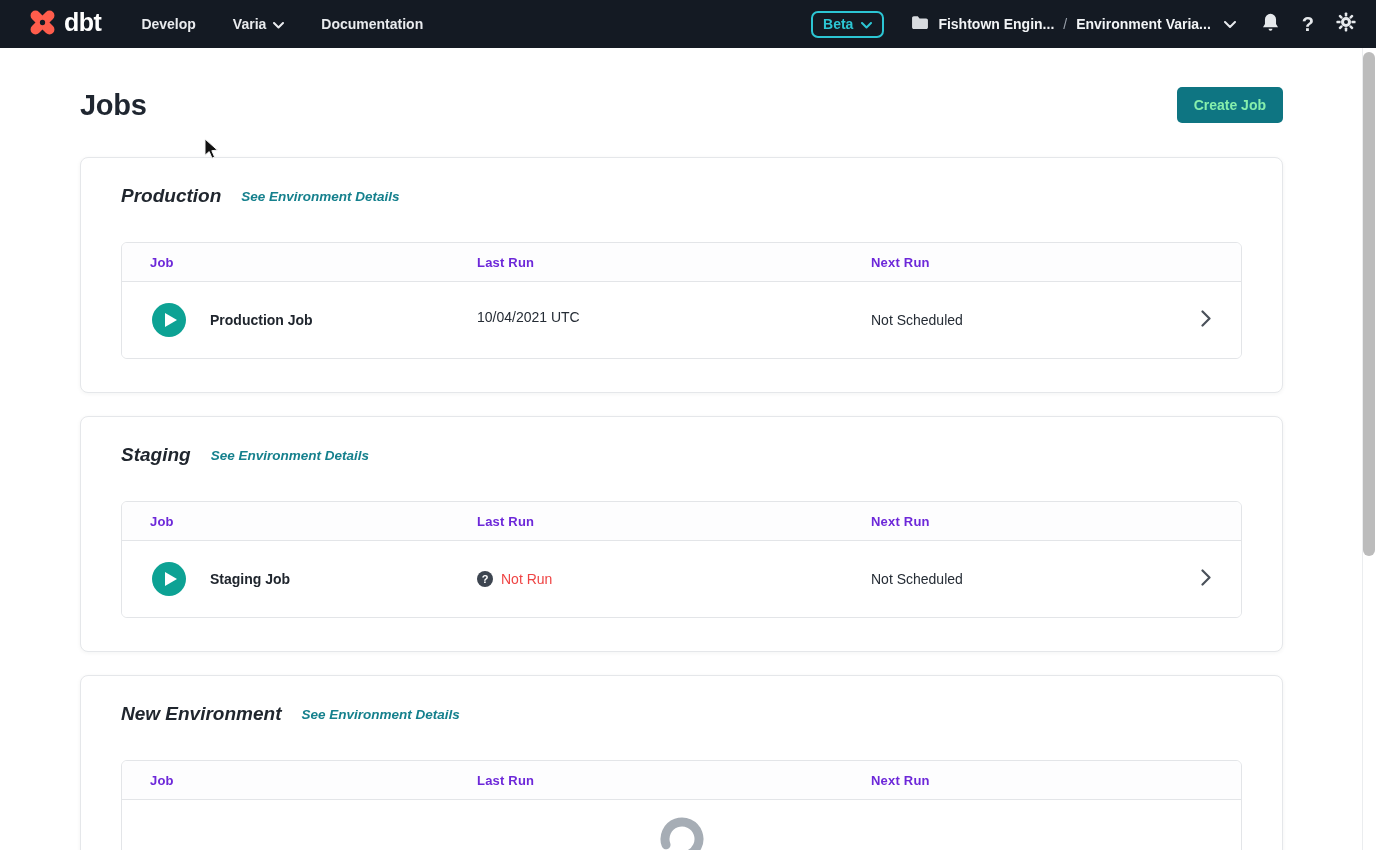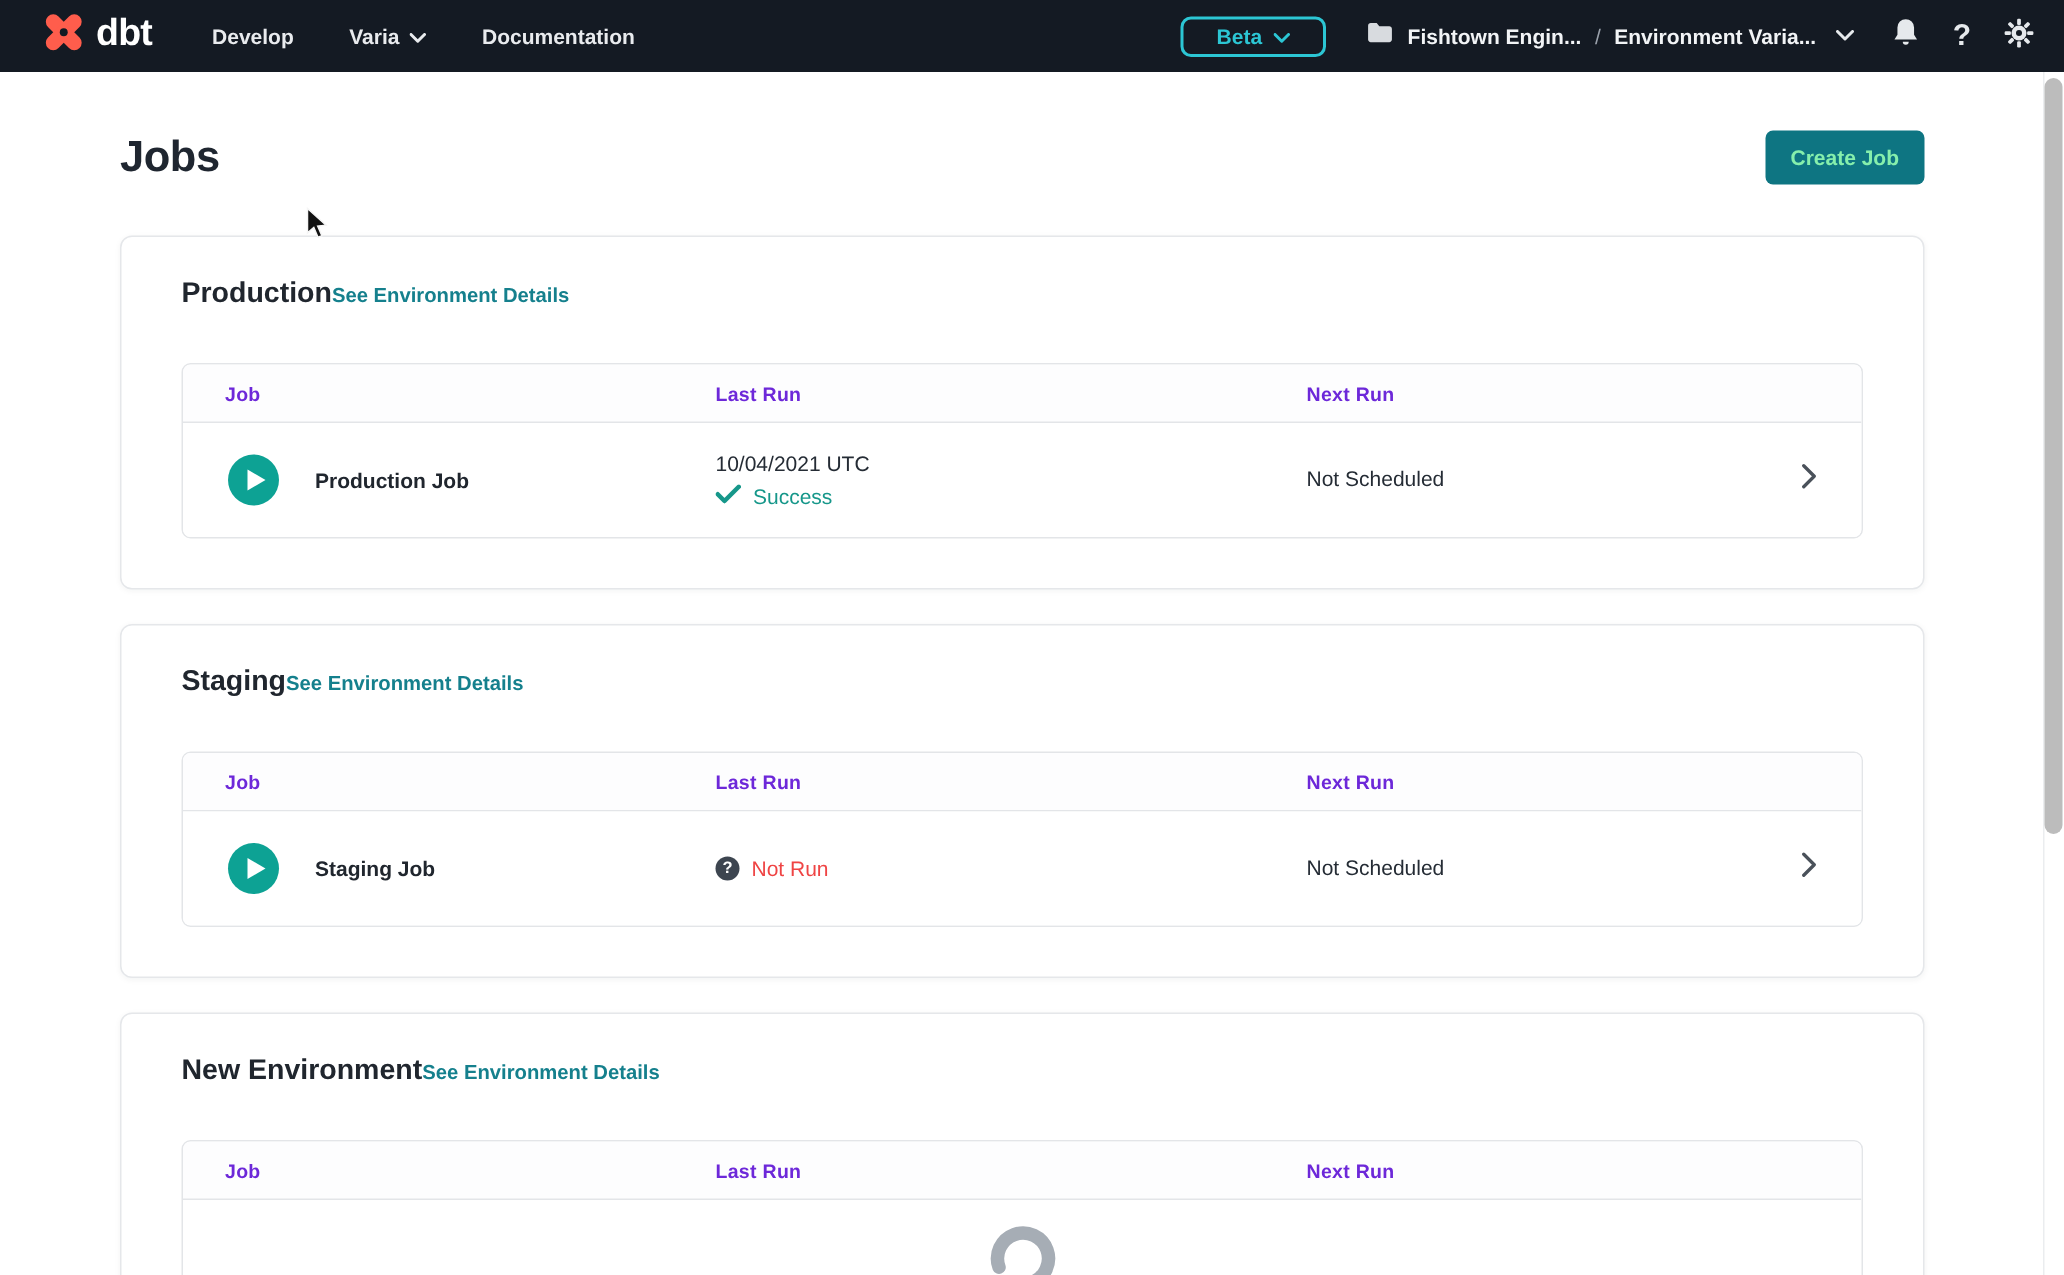--- a/index.html
+++ b/index.html
@@ -16,21 +16,21 @@
     height:48px; background:#141a23; display:flex; align-items:center;
     padding:0 20px 0 24px; position:relative; z-index:5;
   }
   .brand { display:flex; align-items:center; gap:3px;text-align:center; }
   .brand-text { color:#ffffff; font-size:25px; font-weight:800; letter-spacing:-0.5px; line-height:1; padding-bottom:3px; }
   .nav-links { display:flex; gap:37px; margin-left:40px; }
   .nav-link { color:#e9ebee; font-size:14px; font-weight:700; display:flex; align-items:center; gap:7px; cursor:pointer; }
   .nav-right { margin-left:auto; display:flex; align-items:center; }
   .beta-pill {
     border:2px solid #2cc6d4; color:#2cc6d4; border-radius:7px;
-    padding:3px 22px 4px; font-size:14px; font-weight:700;
+    padding:3px 10px 4px; font-size:14px; font-weight:700;
     display:flex; align-items:center; gap:8px; cursor:pointer;
   }
   .crumb { display:flex; align-items:center; margin-left:27px; gap:9px; }
   .crumb-text { color:#f2f4f6; font-size:14px; font-weight:700; }
   .crumb-sep { color:#9aa1ab; font-size:14px; }
   .crumb-caret { margin-left:4px; }
   .nav-icons { display:flex; align-items:center; gap:22px; margin-left:25px; }
   .help-glyph { color:#e6e9ec; font-size:20px; font-weight:800; line-height:1; cursor:pointer; }
 
   
@@ -41,21 +41,21 @@
     background:#0e7582; color:#86efac; border:none; border-radius:5px;
     height:36px; padding:0 17px; font-size:14px; font-weight:600;
     font-family:"Liberation Sans",sans-serif; cursor:pointer;
   }
 
   .card {
     border:1px solid #e5e7ea; border-radius:8px; background:#fff;
     box-shadow:0 1px 4px rgba(20,30,40,.05);
     padding:26px 40px 33px; margin-bottom:23px;
   }
-  .card-head { display:flex; align-items:center; margin-bottom:34px; }
+  .card-head { display:flex; align-items:center; gap:20px; margin-bottom:34px;font-style:italic; }
   .env-name { font-size:19px; font-weight:700; color:#20262e; line-height:24px; }
   .env-link { font-size:13.5px; font-weight:700; color:#15808d; cursor:pointer; text-decoration:none; }
 
   .jobs-table { border:1px solid #e3e5e8; border-radius:6px; overflow:hidden; background:#fff; }
   .t-head {
     display:flex; align-items:center; height:39px; border-bottom:1px solid #e3e5e8;
     color:#6d28d9; font-size:13px; font-weight:600; letter-spacing:.2px; background:#fdfdfe;
   }
   .t-row { display:flex; align-items:center; height:76px; background:#fff; cursor:pointer; }
   .c1 { width:355px; padding-left:28px; display:flex; align-items:center; }
@@ -203,28 +203,20 @@
       </div>
       <div class="t-row">
         <div class="c1 row-c1">
           <button class="play-btn">
               <span class="play-tri"></span>
             </button>
           <span class="job-name">Production Job</span>
         </div>
         <div class="c2">
           <div class="lr-line1">10/04/2021 UTC</div>
-          <div class="lr-status">
-            <span>
-              <svg width="17" height="13" viewBox="0 0 17 13">
-                  <path d="M1.5 6.5l4.5 4.5L15.5 1.5" stroke="#16978a" stroke-width="3" fill="none" stroke-linecap="round" stroke-linejoin="round"></path>
-                </svg>
-            </span>
-            <span class="status-success">Success</span>
-          </div>
         </div>
         <div class="c3">
           <span class="next-run">Not Scheduled</span>
         </div>
         <div class="chev-cell">
           <span>
             <svg width="10" height="17" viewBox="0 0 10 17">
                 <path d="M1.5 1.5l7 7-7 7" stroke="#4a515a" stroke-width="2.2" fill="none" stroke-linecap="round" stroke-linejoin="round"></path>
               </svg>
           </span>

